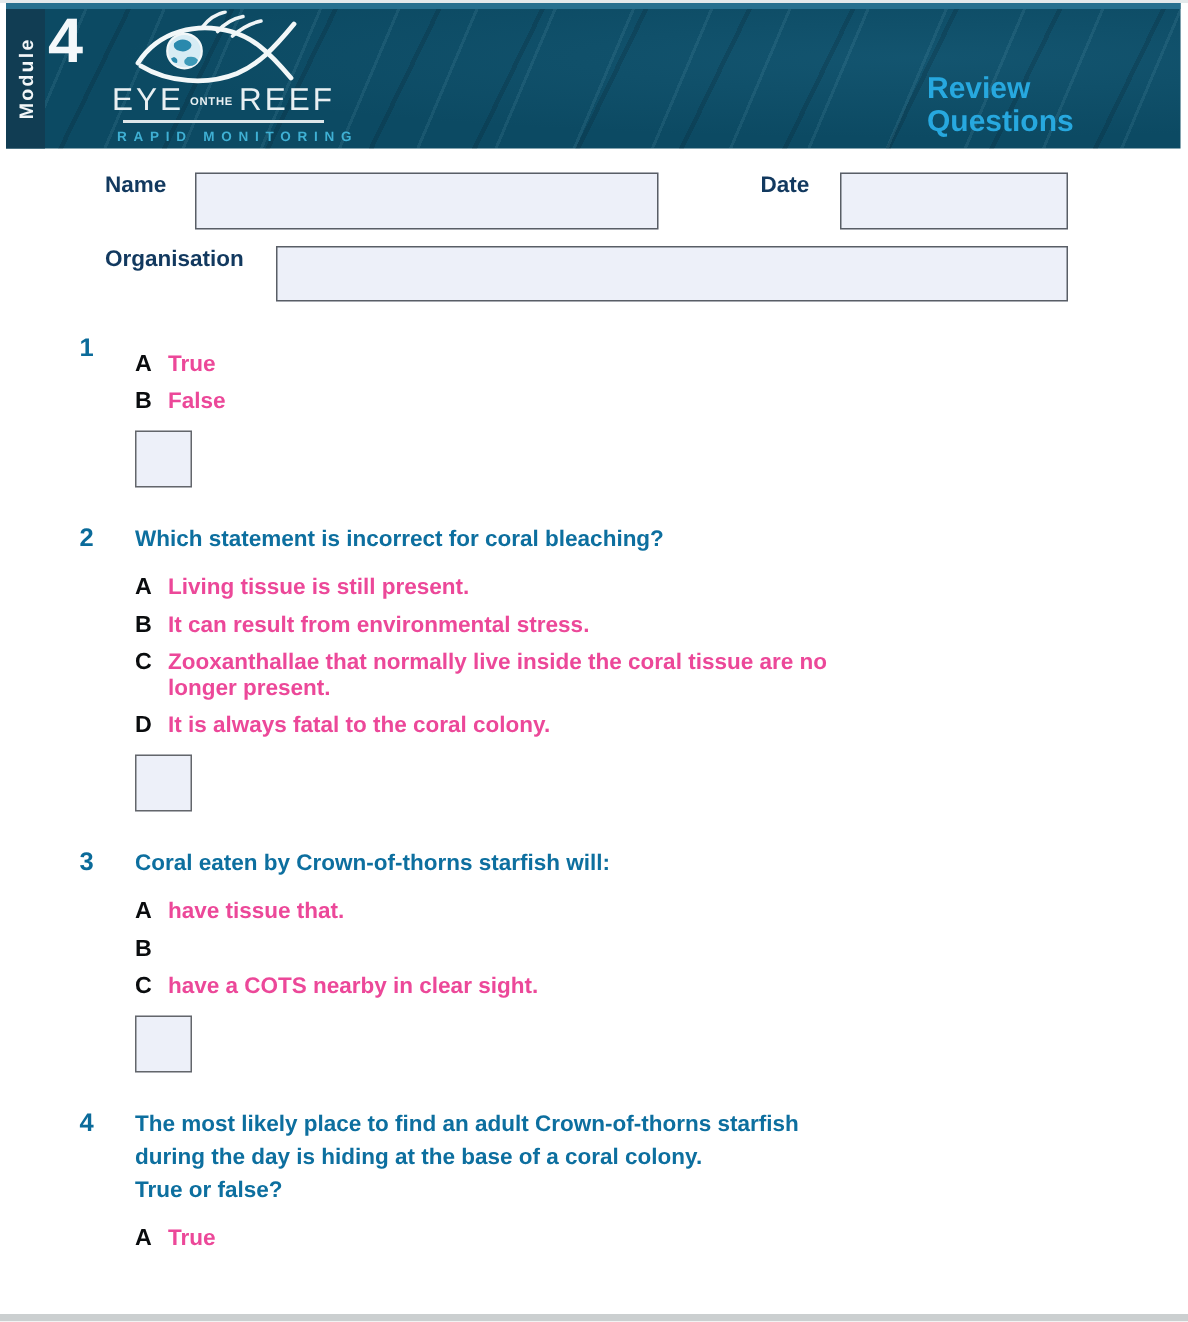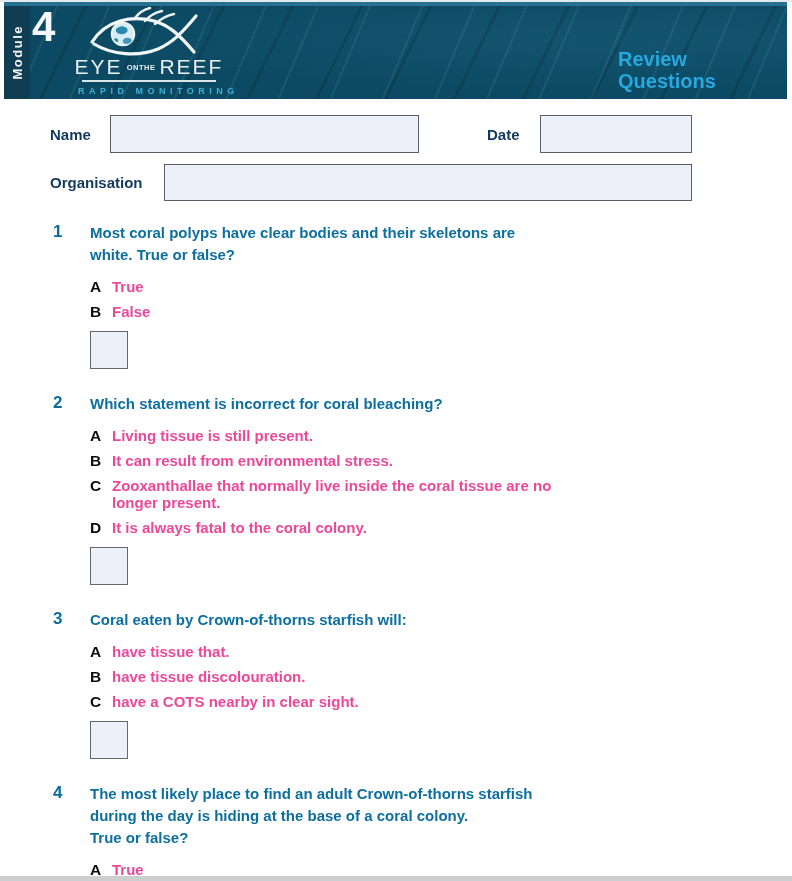--- a/index.html
+++ b/index.html
@@ -37,21 +37,21 @@
   .logo-big{font-size:21px;font-weight:400;letter-spacing:2px;line-height:21px;}
   .logo-stack{display:flex;flex-direction:row;font-size:7.5px;font-weight:bold;line-height:1.05;letter-spacing:0.5px;padding-top:2px;}
   .logo-underline{height:2px;background:#dde6e9;width:134px;margin:3px auto 4px auto;}
   .logo-tagline{font-size:9px;font-weight:bold;color:#3fb0d4;letter-spacing:4.5px;white-space:nowrap;}
   .page-title{
     position:absolute;left:614px;top:42px;color:#27a8df;
     font-size:20px;font-weight:bold;line-height:22px;
   }
   
   .content{position:absolute;top:99px;left:0;width:792px;}
-  .form-row{display:flex;align-items:center;margin-left:50px;}
+  .form-row{display:flex;align-items:flex-start;margin-left:70px;}
   .form-row.first{margin-top:16px;height:38px;}
   .form-row.second{margin-top:11px;height:37px;}
   .field-label{font-size:15px;font-weight:bold;color:#12395f;}
   .lbl-name{width:60px;}
   .lbl-date{margin-left:68px;width:53px;}
   .lbl-org{width:114px;}
   .text-input{
     box-sizing:border-box;height:38px;border:1.4px solid #595e66;background:#edf0f9;
     font-family:"Liberation Sans","DejaVu Sans",sans-serif;font-size:15px;font-weight:bold;color:#222;
     padding:0 8px;border-radius:0;
@@ -138,22 +138,20 @@
   <div class="form-row second">
     <span class="field-label lbl-org">Organisation</span>
     <input class="text-input inp-org" type="text" value="" style="">
   </div>
 
   <div class="questions">
 
     <div class="question first">
       <div class="qnum">1</div>
       <div class="qbody">
-        <div class="qtext">Most coral polyps have clear bodies and their skeletons are
-white. True or false?</div>
         <div class="options">
           <div class="option first">
             <span class="letter">A</span>
             <span class="otext">True</span>
           </div>
           <div class="option">
             <span class="letter">B</span>
             <span class="otext">False</span>
           </div>
         </div>
@@ -192,21 +190,20 @@
       <div class="qnum">3</div>
       <div class="qbody">
         <div class="qtext">Coral eaten by Crown-of-thorns starfish will:</div>
         <div class="options">
           <div class="option first">
             <span class="letter">A</span>
             <span class="otext">have tissue that.</span>
           </div>
           <div class="option">
             <span class="letter">B</span>
-            <span class="otext">have tissue discolouration.</span>
           </div>
           <div class="option">
             <span class="letter">C</span>
             <span class="otext">have a COTS nearby in clear sight.</span>
           </div>
         </div>
         <input class="answer-box" type="text" maxlength="1" value="" style="">
       </div>
     </div>
 

